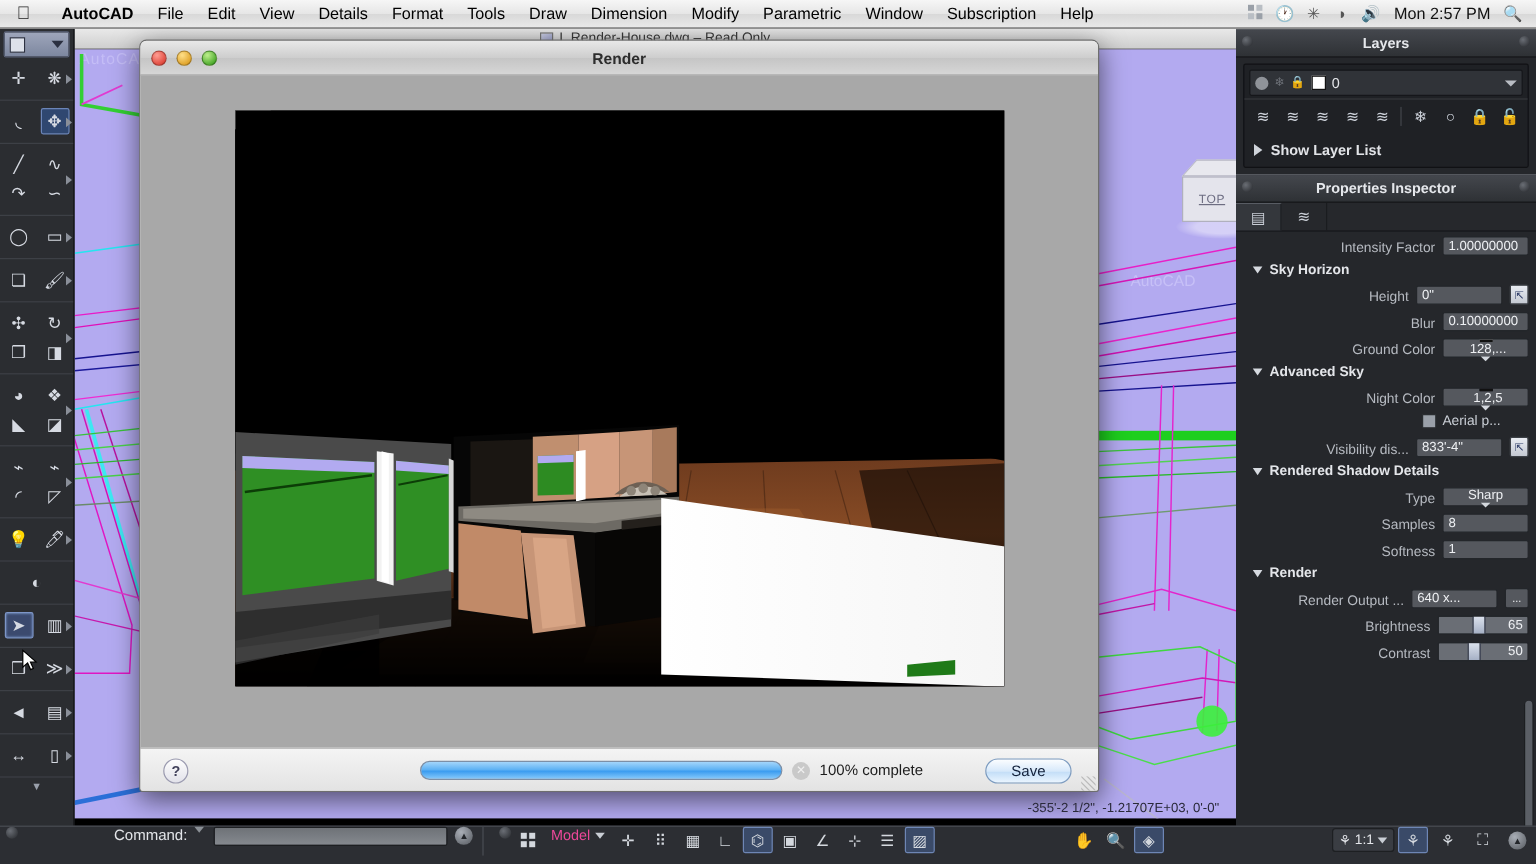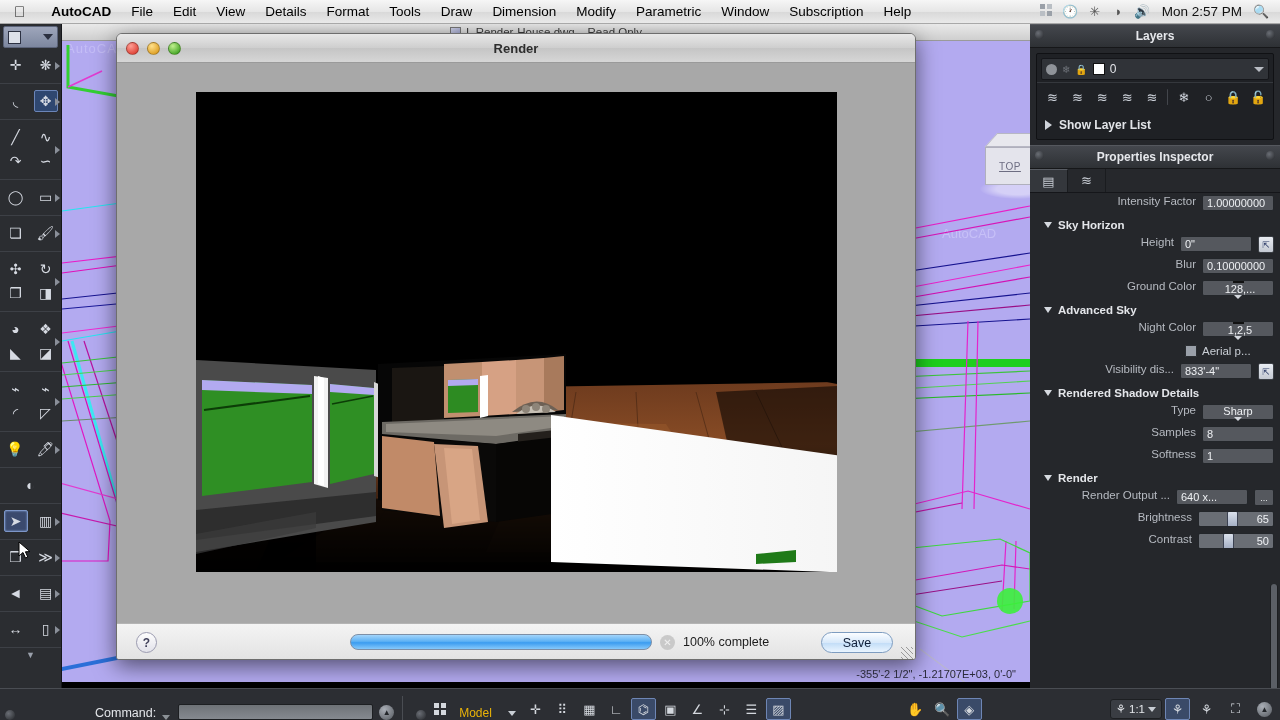--- a/index.html
+++ b/index.html
@@ -128,21 +128,21 @@
   .pi-tab { width: 38px; height: 23px; display:flex;align-items:center;justify-content:center;
      font-size: 13px; color:#c9ced6; border-right:1px solid #1a1c1f;}
   .pi-tab.active { background:#34373c; border-top:1px solid #585c63; }
   .pi-segrow { display:flex; align-items:center; gap:6px; padding: 5px 6px 6px 0; justify-content:flex-end;}
   .seg { display:flex; border-radius: 9px; overflow:hidden; border:1px solid #15171a;}
   .seg div { padding: 2px 12px; font-size: 11.5px; color:#e6e8ec; background:#54585f; }
   .seg div.on { background:#7d91b5; color:#fff; }
   .eyedrop { width: 22px; height: 18px; border-radius:9px; background:#4b4f56; border:1px solid #1a1c1f;
      display:flex;align-items:center;justify-content:center; font-size:11px; color:#dfe3e9; margin-left:4px;}
 
-  .prow { display:flex; align-items:flex-start; justify-content:flex-end; gap:6px; padding: 2px 6px 2px 6px; height: 22px;}
+  .prow { display:flex; align-items:flex-end; justify-content:flex-end; gap:6px; padding: 2px 6px 2px 6px; height: 22px;}
   .plabel { color:#b6bac1; font-size: 11.5px; text-align:right; white-space:nowrap; overflow:hidden; }
   .pfield { width: 72px; height: 16px; background:#55585e; border:1px solid #23262a; border-radius:2px;
      color:#eef0f3; font-size: 11px; display:flex; align-items:center; padding: 0 4px; }
   .pfield.dd { justify-content: space-between; flex-direction: column; }
   .pfield .cc { width:0;height:0;border-left:4px solid transparent;border-right:4px solid transparent;border-top:4px solid #d3d7dd;}
   .stepper { width: 16px; height: 17px; background: linear-gradient(#e9ecf2,#c4c9d2);
       border:1px solid #3c4046; border-radius:2px; display:flex;align-items:center;justify-content:center;
       font-size:9px; color:#2b3a66;}
   .ssec { display:flex; align-items:center; gap:6px; padding: 4px 0 3px 14px; color:#e4e6ea; font-size:11.5px; font-weight:bold;}
   .ssec .tri { width:0;height:0;border-left:4.5px solid transparent;border-right:4.5px solid transparent;border-top:6px solid #d6dae0;}
@@ -195,36 +195,36 @@
       border:1px solid #7d9cc0; color:#11203a; font-size:12.5px;
       display:flex;align-items:center;justify-content:center; }
   .resize-grip { position:absolute; right: 2px; bottom: 2px; width:12px; height:12px;
       background:
         linear-gradient(45deg, transparent 45%, #9a9a9a 45%, #9a9a9a 55%, transparent 55%) 0 0/5px 5px; }
 
   
   .coordstrip { position:absolute; left: 62px; top: 668px; width: 968px; height: 14px;
       color:#2a2a3a; font-size: 11px; text-align:right; padding-right: 14px; }
   .cmdbar { position:absolute; left: 0; top: 688px; width: 1280px; height: 32px;
-      background:#2c2e33; border-top:1px solid #4a4d53; display:flex; align-items:flex-end; }
+      background:#2c2e33; border-top:1px solid #4a4d53; display:flex; align-items:flex-start; }
   .cmd-grip { width: 10px; height: 10px; border-radius:50%; margin-left:5px;
       background: radial-gradient(circle at 35% 35%, #6a6e75, #232529); }
   .cmd-label { color:#e3e5e9; font-size:12.5px; margin-left: 80px; }
   .cmd-caret { width:0;height:0;border-left:4px solid transparent;border-right:4px solid transparent;
       border-top:5px solid #8b9096; margin-left:6px; }
   .cmd-input { width: 195px; height: 16px; margin-left: 8px; border-radius:2px;
       background: linear-gradient(#6e7277,#85898f); border:1px solid #1d1f22; }
   .cmd-up { width: 15px; height: 15px; border-radius:50%; margin-left:6px;
       background: radial-gradient(circle at 35% 30%, #a9aeb6, #55595f); display:flex;align-items:center;justify-content:center;
       font-size:8px; color:#23262a;}
   .sep { width:1px; height: 24px; background:#4a4d53; margin: 0 8px;}
   .sbtn { width: 25px; height: 22px; margin: 0 1px; display:flex;align-items:center;justify-content:center;
       font-size:13px; color:#d4d8de; border-radius:2px;}
   .sbtn.on { background:#3a4a68; border:1px solid #6e86b5;}
-  .modelbtn { display:flex; align-items:center; gap:16px; color:#eab308; font-size:12px; padding: 0 6px;}
+  .modelbtn { display:flex; align-items:center; gap:4px; color:#ec4899; font-size:12px; padding: 0 6px;}
   .scalebox { display:flex; align-items:center; gap:3px; background:#3a3d43; border:1px solid #1d1f22;
       border-radius:3px; padding: 2px 5px; color:#e3e5e9; font-size:11.5px; margin-left:6px;}
   .statusright { margin-left:auto; display:flex; align-items:center; padding-right: 8px; gap:2px;}
   .grid4 { display:inline-block; width:12px;height:12px;
     background:
       linear-gradient(#d4d8de,#d4d8de) 0 0/5px 5px no-repeat,
       linear-gradient(#d4d8de,#d4d8de) 7px 0/5px 5px no-repeat,
       linear-gradient(#d4d8de,#d4d8de) 0 7px/5px 5px no-repeat,
       linear-gradient(#d4d8de,#d4d8de) 7px 7px/5px 5px no-repeat;}
   .cursor { position:absolute; left: 18px; top: 541px; width:14px; height:18px; z-index: 60; pointer-events:none;}

